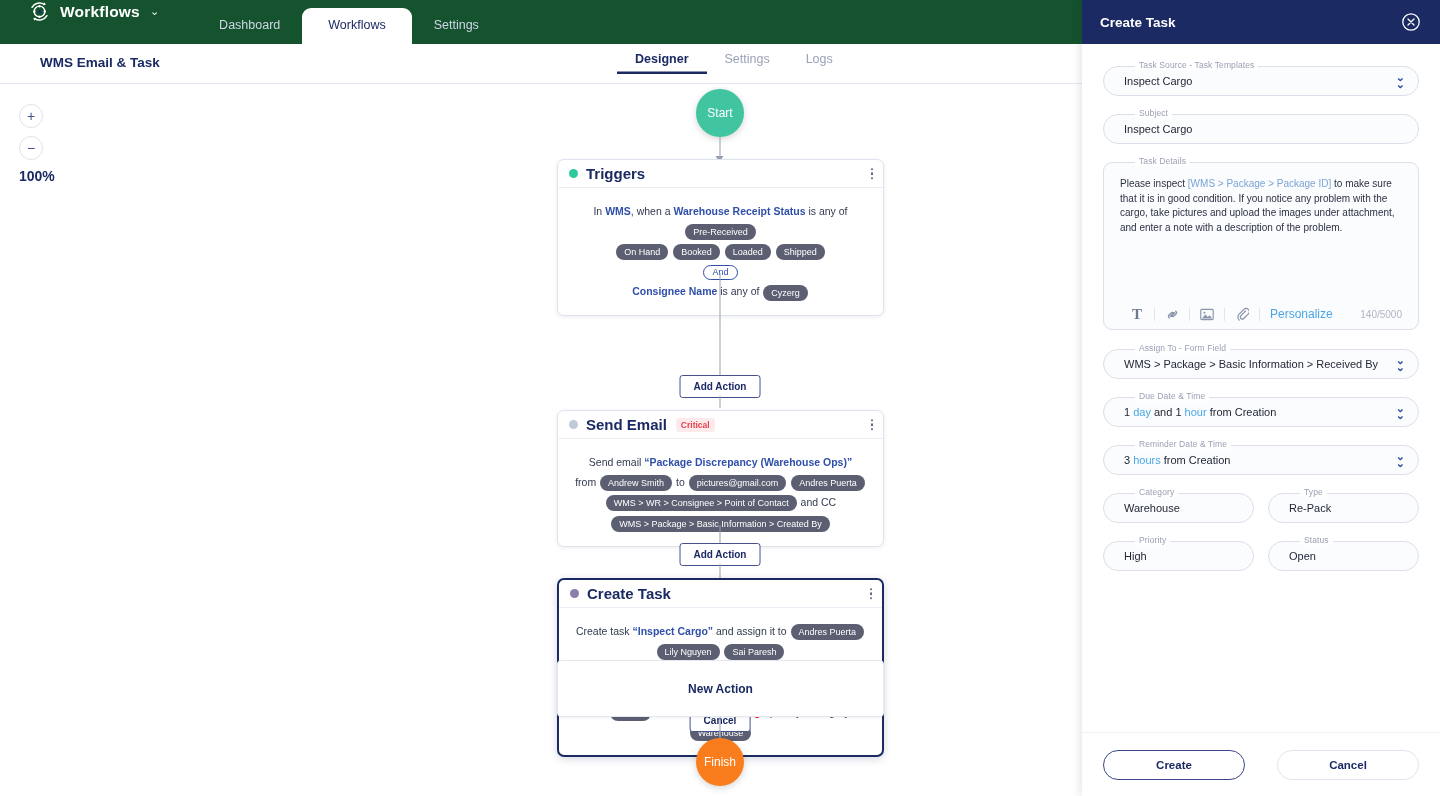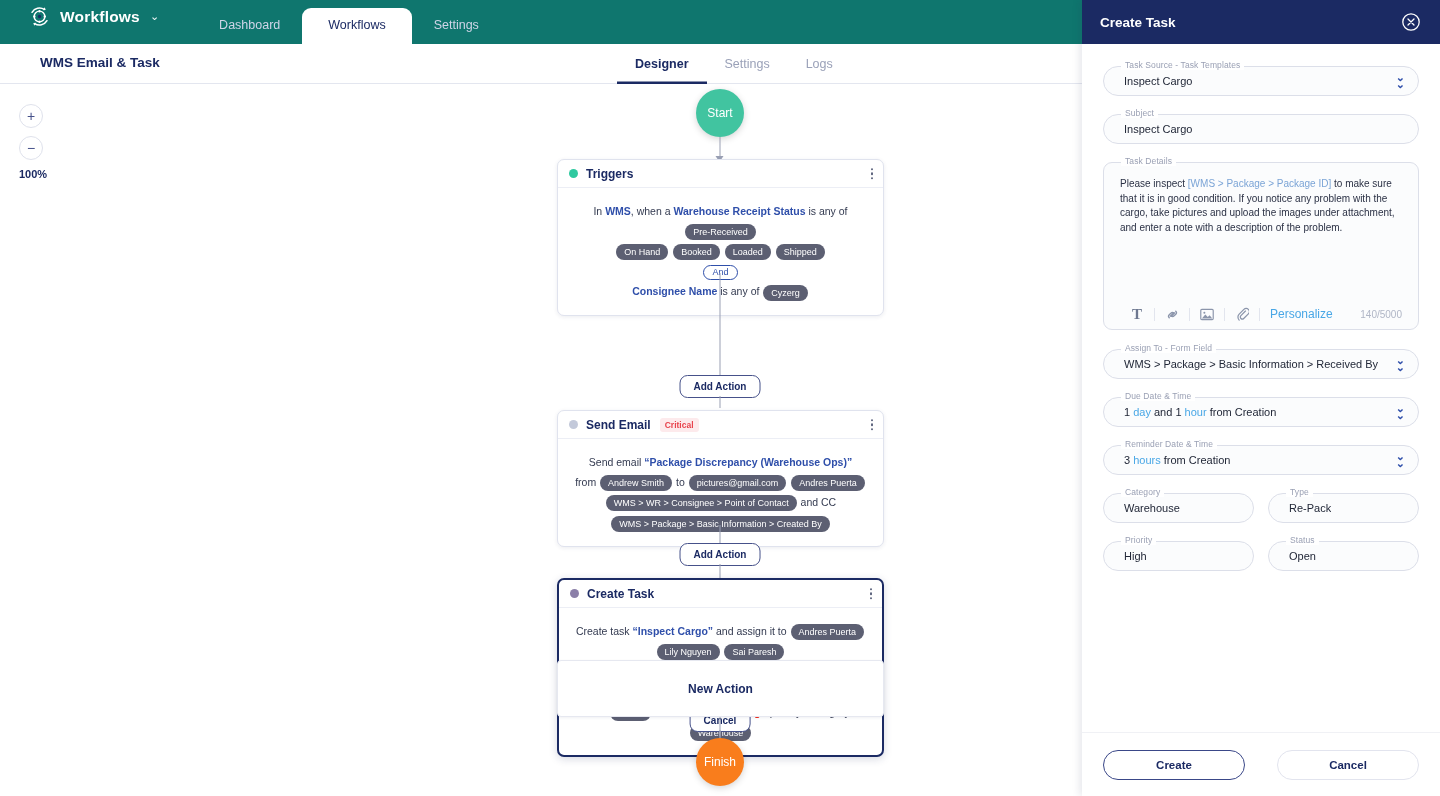--- a/index.html
+++ b/index.html
@@ -7,21 +7,21 @@
     width: 1440px; height: 796px;
     font-family: "Liberation Sans", sans-serif;
     background: #ffffff;
     overflow: hidden;
   }
   .app { position: relative; width: 1440px; height: 796px; }
 
   
   .topbar {
     position: absolute; top: 0; left: 0; width: 1440px; height: 44px;
-    background: #0f766e; display: flex; align-items: center;
+    background: #14532d; display: flex; align-items: flex-start;
   }
   .brand {
     display: flex; align-items: center; gap: 9px;
     padding: 0 0 11px 28px; color: #fff;
   }
   .brand-icon { width: 23px; height: 23px; display: block; }
   .brand-text { font-size: 15.5px; font-weight: bold; letter-spacing: .2px; }
   .brand-caret { font-size: 11px; margin-left: 1px; opacity: .95; }
 
   .topnav { display: flex; align-items: flex-end; margin-left: 38px; height: 44px; }
@@ -41,41 +41,41 @@
     background: #fff; display: flex; align-items: center;
     border-bottom: 1px solid #e3e6ef;
   }
   .page-title {
     position: absolute; left: 40px; top: 11px;
     font-size: 13.5px; font-weight: bold; color: #1b2a63; text-align: center;
   }
   .tabs { position: absolute; left: 617px; top: 0; display: flex; height: 40px; }
   .tab {
     font-size: 12.5px; color: #9aa1b8; padding: 0 18px;
-    display: flex; align-items: center; height: 40px; cursor: pointer;
+    display: flex; align-items: center; height: 30px; cursor: pointer;
   }
   .tab.active {
     color: #1b2a63; font-weight: bold;
     box-shadow: inset 0 -2.5px 0 0 #1b2a63;
   }
 
   
   .canvas {
     position: absolute; top: 84px; left: 0; width: 1082px; height: 712px;
     background: #ffffff; overflow: hidden;
   }
   .zoom-ctrls { position: absolute; left: 19px; top: 20px; width: 50px; }
   .zoom-btn {
     width: 24px; height: 24px; border-radius: 50%;
     border: 1px solid #dfe2ec; background: #fff;
     display: flex; align-items: center; justify-content: center;
     color: #46518a; font-size: 14px; margin-bottom: 8px; cursor: pointer;
     line-height: 1;
   }
-  .zoom-pct { font-size: 11px; color: #1b2a63; font-weight: bold; margin-top: 2px; }
+  .zoom-pct { font-size: 14px; color: #1b2a63; font-weight: bold; margin-top: 2px; }
 
   
   .flow {
     position: absolute; left: 0; top: 0; width: 1082px; height: 712px;
   }
   .connector {
     position: absolute; left: 720px; width: 1px; background: #9aa0b4;
     transform: translateX(-0.5px);
   }
   .arrowhead {
@@ -95,21 +95,21 @@
     position: absolute; left: 557px; width: 327px;
     background: #fff; border: 1px solid #e0e3ee; border-radius: 7px;
     box-shadow: 0 1px 4px rgba(28,40,90,.09);
   }
   .card.selected { border: 2px solid #1b2a63; box-shadow: 0 2px 8px rgba(28,40,90,.18); }
   .card-head {
     height: 28px; display: flex; align-items: center; padding: 0 11px;
     border-bottom: 1px solid #eceef5; position: relative;
   }
   .dot { width: 9px; height: 9px; border-radius: 50%; margin-right: 8px; flex: none; }
-  .card-title { font-size: 12px; font-weight: bold; color: #1b2a63; }
+  .card-title { font-size: 15px; font-weight: bold; color: #1b2a63; }
   .badge-critical {
     margin-left: 9px; font-size: 8.5px; color: #e8434d; background: #fdeaec;
     border-radius: 3px; padding: 2px 5px; font-weight: bold;
   }
   .kebab {
     position: absolute; right: 10px; top: 50%; transform: translateY(-50%);
     display: flex; flex-direction: column; gap: 2px; cursor: pointer;
   }
   .kebab i { width: 2.5px; height: 2.5px; border-radius: 50%; background: #5b627c; display: block; }
 
@@ -126,21 +126,21 @@
   }
   .chip-and {
     display: inline-block; background: #fff; color: #2f4faa;
     border: 1px solid #2f4faa; border-radius: 9px; padding: 0px 8px;
     font-size: 9px; line-height: 13px; vertical-align: middle;
   }
   .hl-red { color: #f02c1e; font-weight: bold; }
 
   .pill-btn {
     position: absolute; left: 720px; transform: translateX(-50%);
-    background: #fff; border: 1px solid #46518a; border-radius: 8px;
+    background: #fff; border: 1px solid #46518a; border-radius: 3px;
     color: #1b2a63; font-size: 10px; font-weight: bold;
     padding: 5px 13px; cursor: pointer; white-space: nowrap;
   }
 
   .newaction-card {
     position: absolute; left: 557px; width: 327px; height: 57px;
     background: #fff; border: 1px solid #e6e8f0; border-radius: 4px;
     display: flex; align-items: center; justify-content: center;
     font-size: 12px; font-weight: bold; color: #1b2a63;
     box-shadow: 0 1px 3px rgba(28,40,90,.07);
@@ -165,21 +165,21 @@
     padding: 22px 21px 0 21px; overflow: hidden;
   }
 
   .field {
     position: relative; border: 1px solid #dcdfe9; border-radius: 17px;
     background: #fbfcfd; height: 30px; margin-bottom: 18px;
     display: flex; align-items: center; padding: 0 34px 0 20px;
   }
   .field.tall { height: auto; border-radius: 9px; display: block; padding: 0; }
   .field-label {
-    position: absolute; top: -7px; left: 17px; background: #fff;
+    position: absolute; top: -7px; left: 31px; background: #fff;
     padding: 0 4px; font-size: 8.5px; color: #9aa0b4; letter-spacing: .1px;
   }
   .field-val { font-size: 11px; color: #222838; white-space: nowrap; overflow: hidden; }
   .chev {
     position: absolute; right: 13px; top: 50%; transform: translateY(-50%);
     color: #2f4faa; font-size: 11px; line-height: 1; font-weight: bold;
   }
   .chev span { display: block; margin-top: -4px; }
 
   .details-box { padding: 14px 15px 0 16px; height: 136px; }

